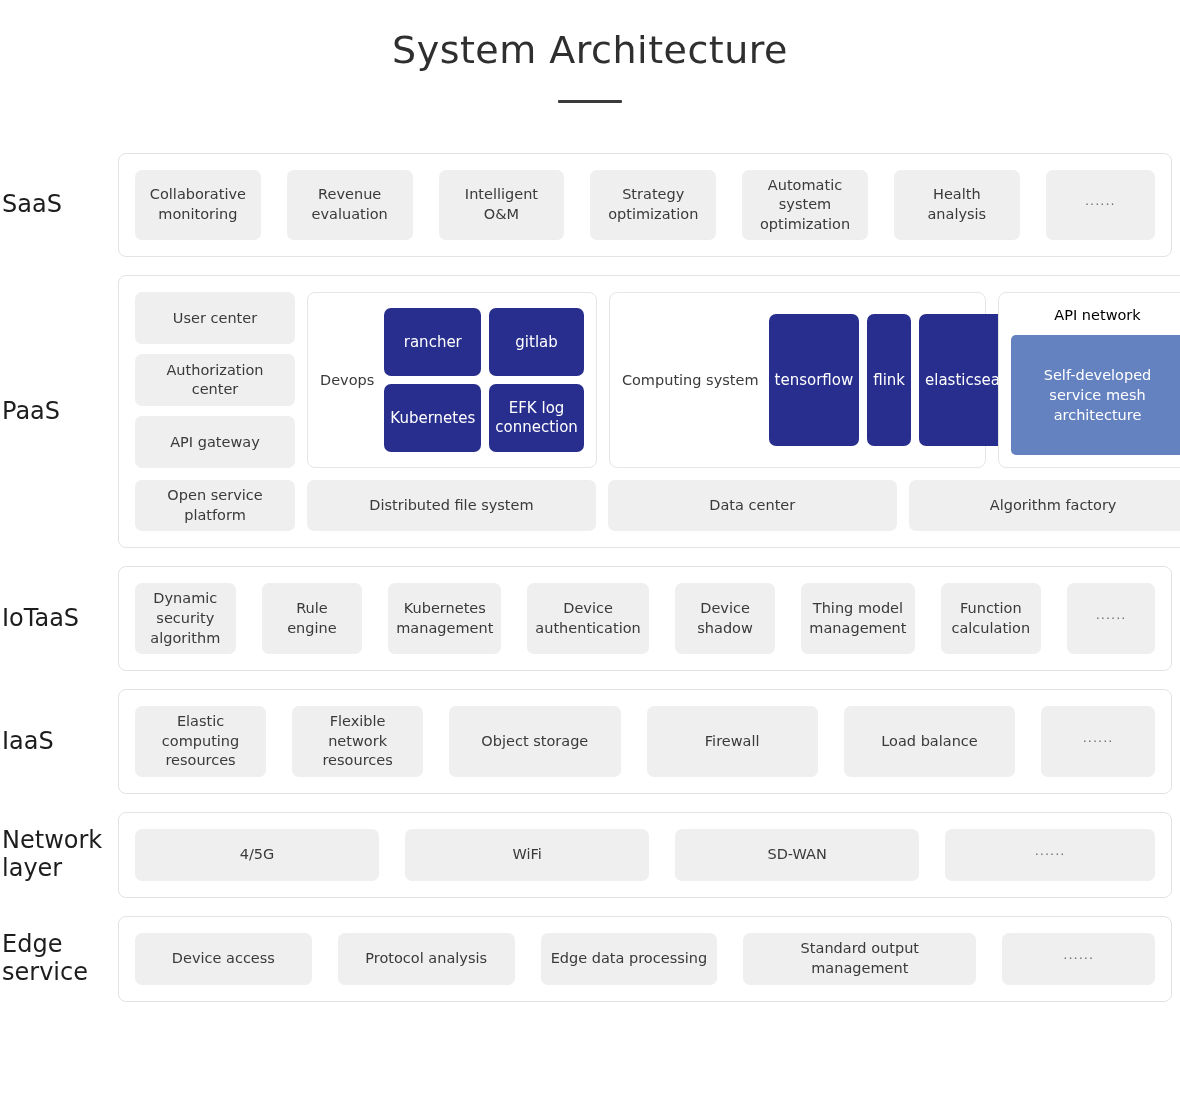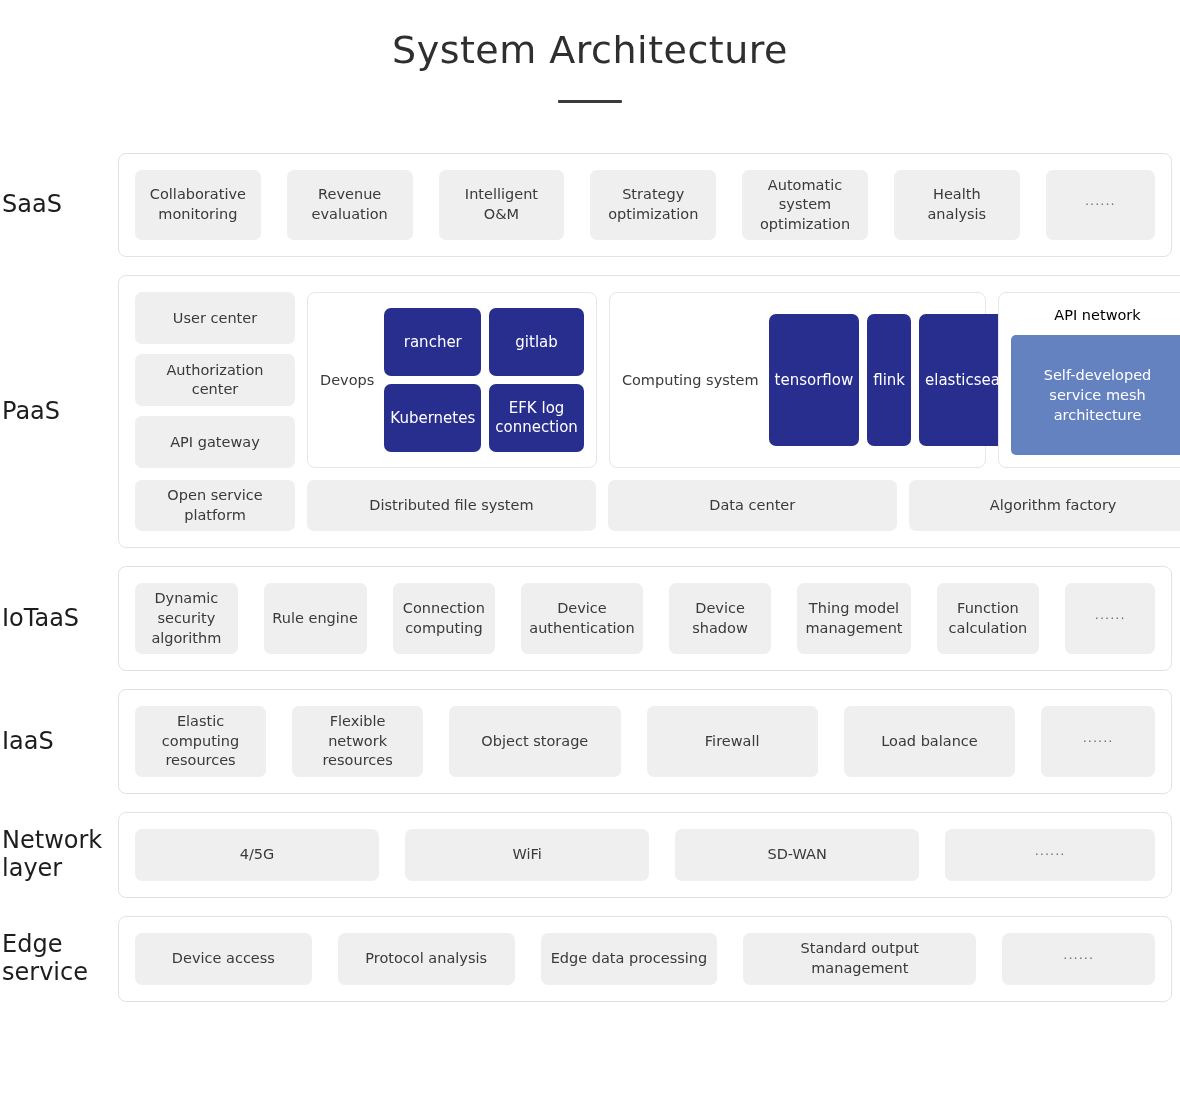--- a/index.html
+++ b/index.html
@@ -286,21 +286,21 @@
 
     </div>
   </div>
 
   <div class="layer-row row-iotaas">
     <div class="layer-label">IoTaaS</div>
     <div class="layer-box">
       <div class="chip-row">
         <div class="chip">Dynamic security algorithm</div>
         <div class="chip">Rule engine</div>
-        <div class="chip">Connection computing</div>
+        <div class="chip">Kubernetes management</div>
         <div class="chip">Device authentication</div>
         <div class="chip">Device shadow</div>
         <div class="chip">Thing model management</div>
         <div class="chip">Function calculation</div>
         <div class="chip ellipsis">······</div>
       </div>
     </div>
   </div>
 
   <div class="layer-row row-iaas">

